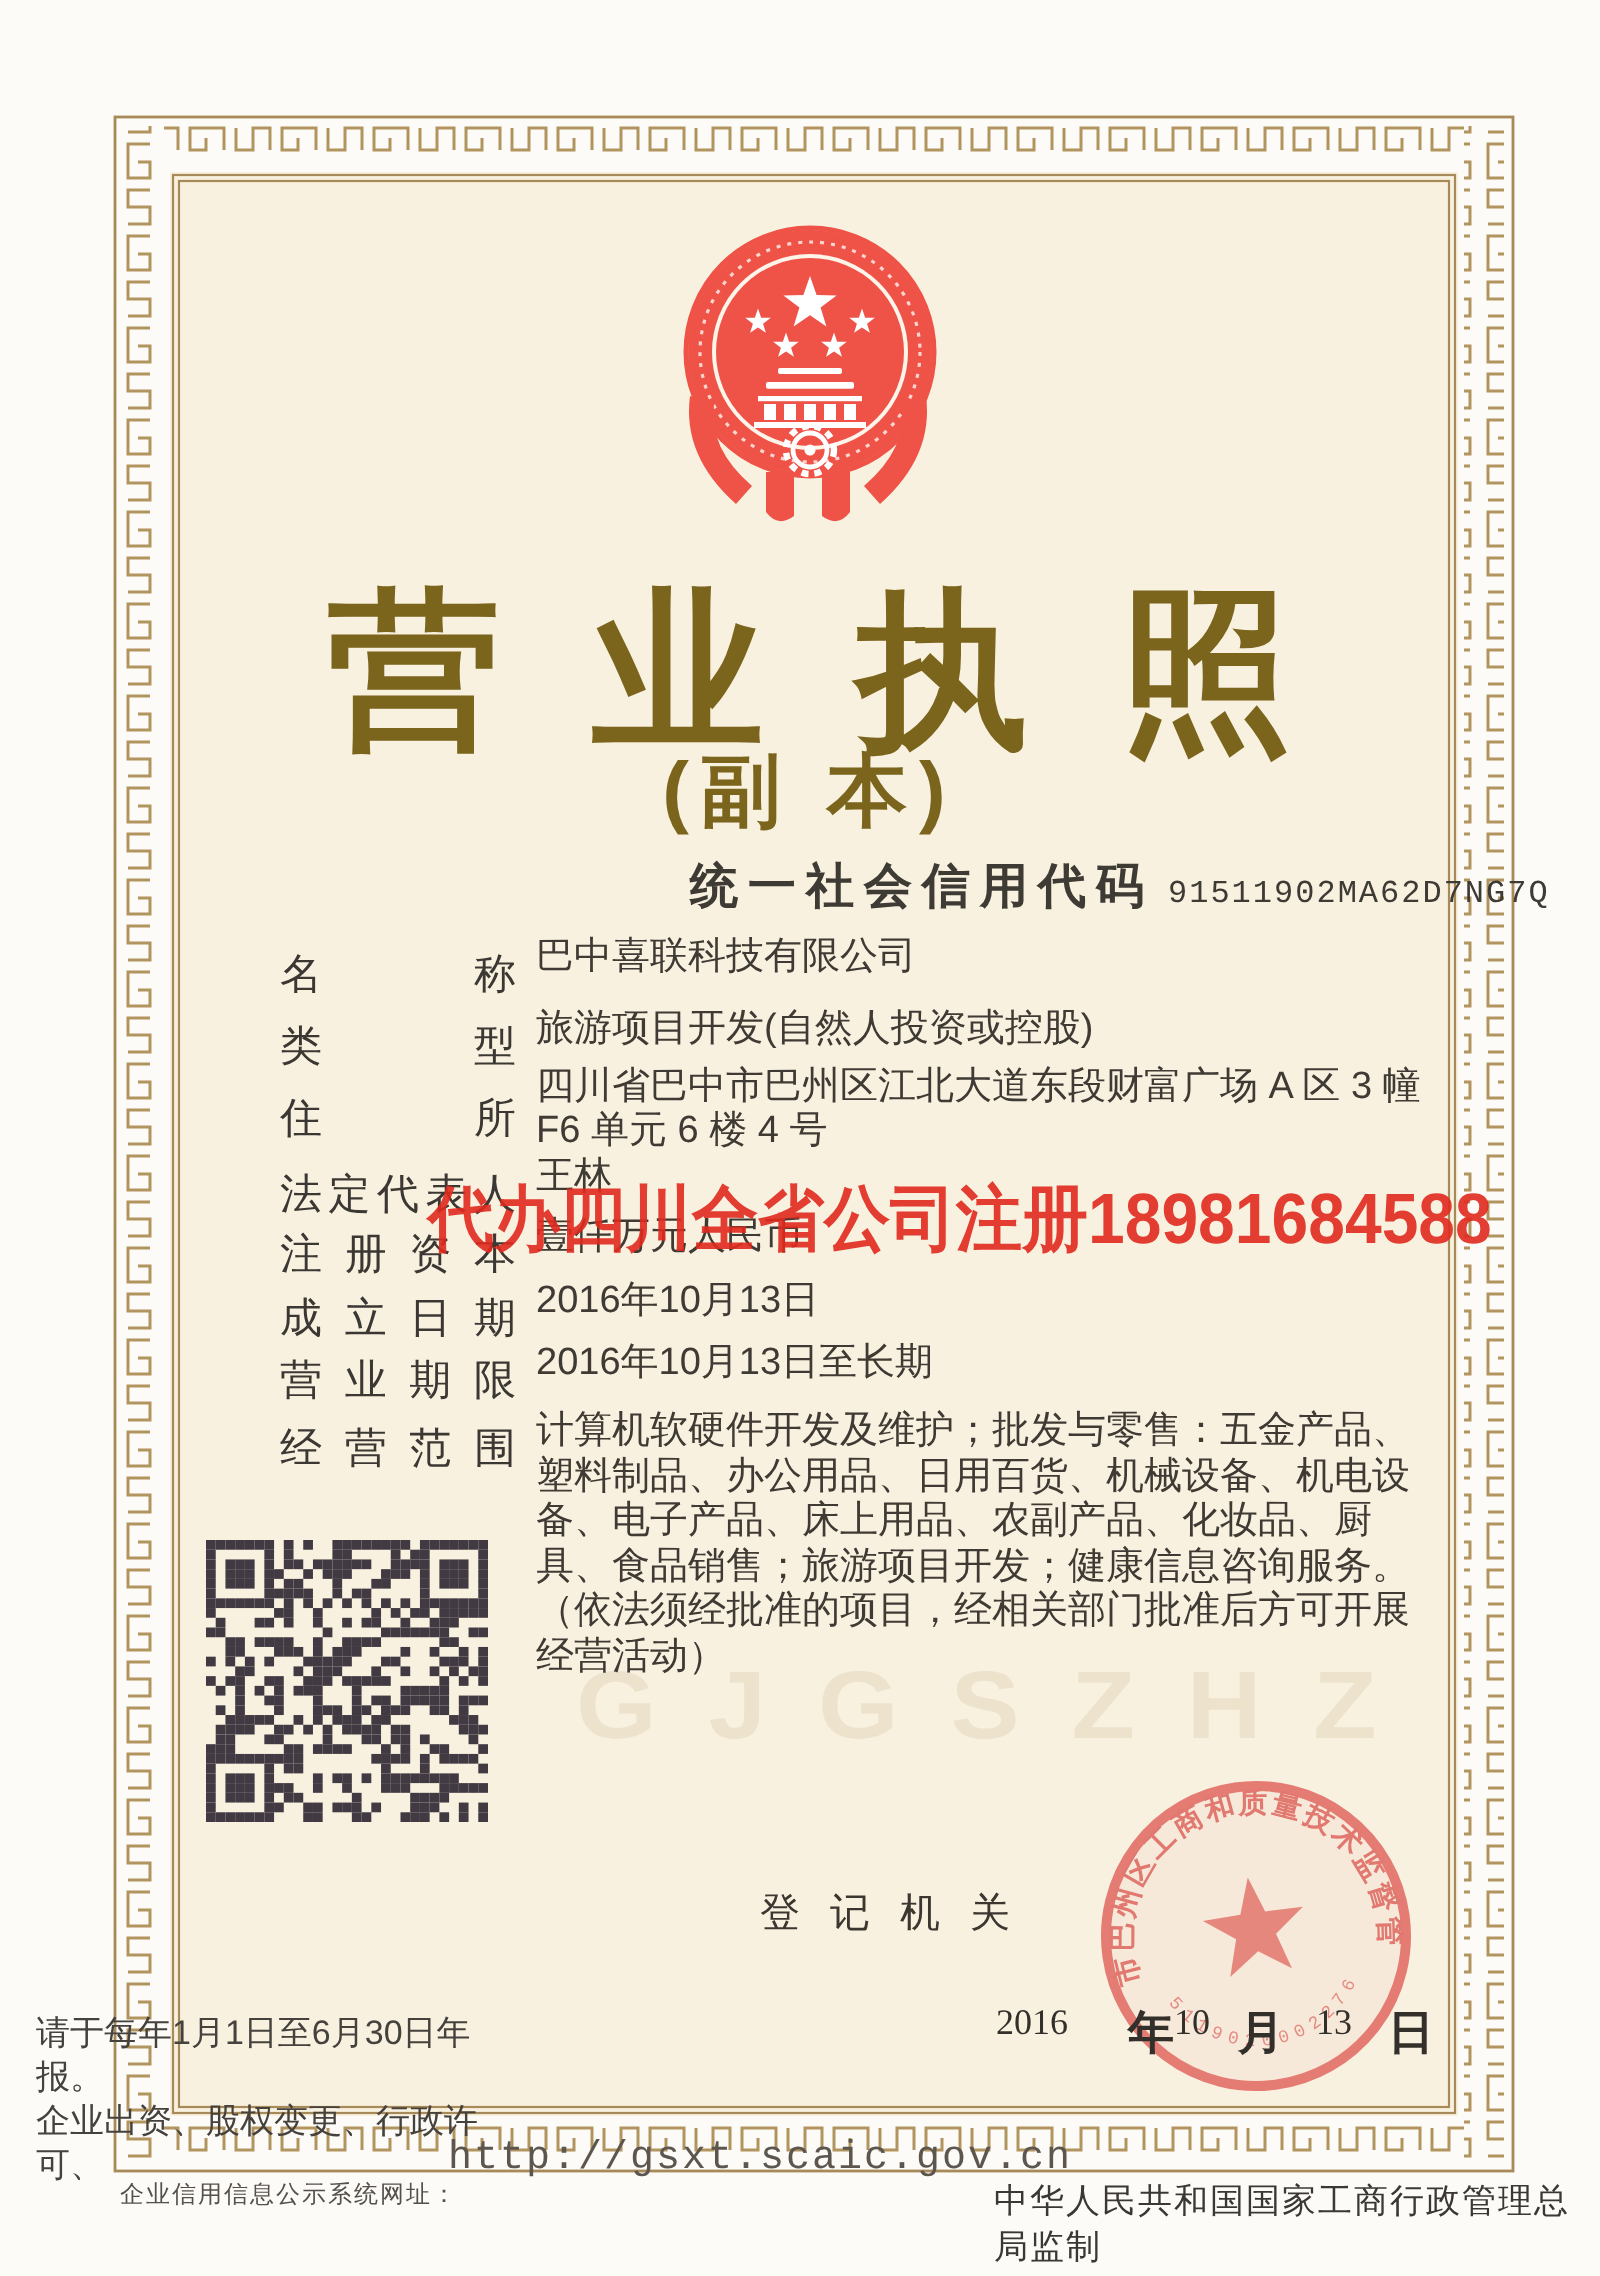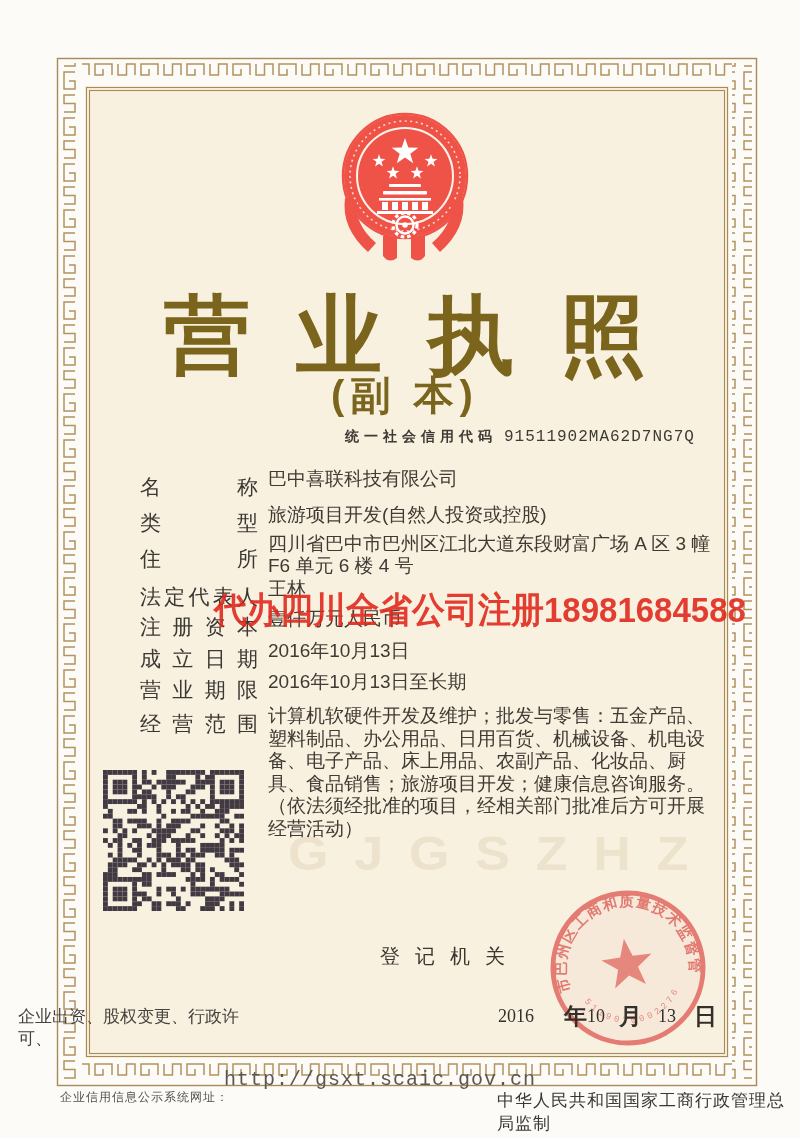--- a/index.html
+++ b/index.html
@@ -19,21 +19,21 @@
     font-size:86px;font-weight:bold;color:#7b651d;
     letter-spacing:46px;text-indent:46px;
     font-family:"Liberation Sans","DejaVu Sans",sans-serif;
     white-space:nowrap;
   }
   .subtitle{
     left:0;top:368px;width:810px;text-align:center;
     font-size:40px;font-weight:600;color:#7b651d;letter-spacing:6px;
   }
   .codeline{left:345px;top:427px;white-space:nowrap;color:#3e3a34;}
-  .codeline .clabel{font-size:14px;font-weight:600;letter-spacing:5px;}
+  .codeline .clabel{font-size:24px;font-weight:600;letter-spacing:5px;}
   .codeline .cval{font-size:16px;font-family:"Liberation Mono","DejaVu Sans Mono",monospace;letter-spacing:1px;margin-left:7px;}
   
   .frow{position:absolute;left:140px;width:580px;display:flex;}
   .jlabel{
     width:118px;min-width:118px;display:flex;justify-content:space-between;
     font-size:21px;color:#3b3733;font-weight:500;padding-top:5px;
     font-family:"Liberation Serif","DejaVu Serif",serif;
   }
   .fval{
     margin-left:10px;font-size:19px;font-weight:normal;color:#3f3a33;
@@ -43,21 +43,21 @@
   .watermark{
     left:214px;top:586px;white-space:nowrap;
     font-size:33px;font-weight:bold;color:#e12a1f;opacity:.9;
     letter-spacing:0;transform:scaleY(1.08);transform-origin:left top;
   }
   
   #qr{position:absolute;left:103px;top:770px;width:141px;height:141px;}
   
   .regauth{left:380px;top:943px;font-size:20px;color:#3b3630;letter-spacing:15px;font-weight:500;}
   #seal{position:absolute;left:533px;top:873px;width:190px;height:190px;}
-  .dateline{left:498px;top:1001px;display:flex;align-items:center;color:#33302b;}
+  .dateline{left:498px;top:1001px;display:flex;align-items:flex-start;color:#33302b;}
   .d-num{font-size:18px;font-family:"Liberation Serif","DejaVu Serif",serif;}
   .d-cjk{font-size:23px;font-weight:bold;font-family:"Liberation Serif","DejaVu Serif",serif;}
   .dateline span:nth-child(2){margin-left:30px;}
   .dateline span:nth-child(3){margin-left:0;}
   .dateline span:nth-child(4){margin-left:14px;}
   .dateline span:nth-child(5){margin-left:16px;}
   .dateline span:nth-child(6){margin-left:18px;}
   .footnote{left:18px;top:1006px;width:250px;font-size:17px;line-height:22px;color:#45423d;}
   .sitelabel{left:60px;top:1089px;font-size:12px;color:#55504a;letter-spacing:1px;}
   .siteurl{
@@ -670,18 +670,19 @@
 <div class="abs dateline">
   <span class="d-num">2016</span>
   <span class="d-cjk">年</span>
   <span class="d-num">10</span>
   <span class="d-cjk">月</span>
   <span class="d-num">13</span>
   <span class="d-cjk">日</span>
 </div>
 
 <div class="abs footnote">
+  <div>请于每年1月1日至6月30日年报。</div>
   <div>企业出资、股权变更、行政许可、</div>
 
 </div>
 <div class="abs sitelabel">企业信用信息公示系统网址：</div>
 <div class="abs siteurl">http://gsxt.scaic.gov.cn</div>
 <div class="abs issuer">中华人民共和国国家工商行政管理总局监制</div>
 
 </body></html>

